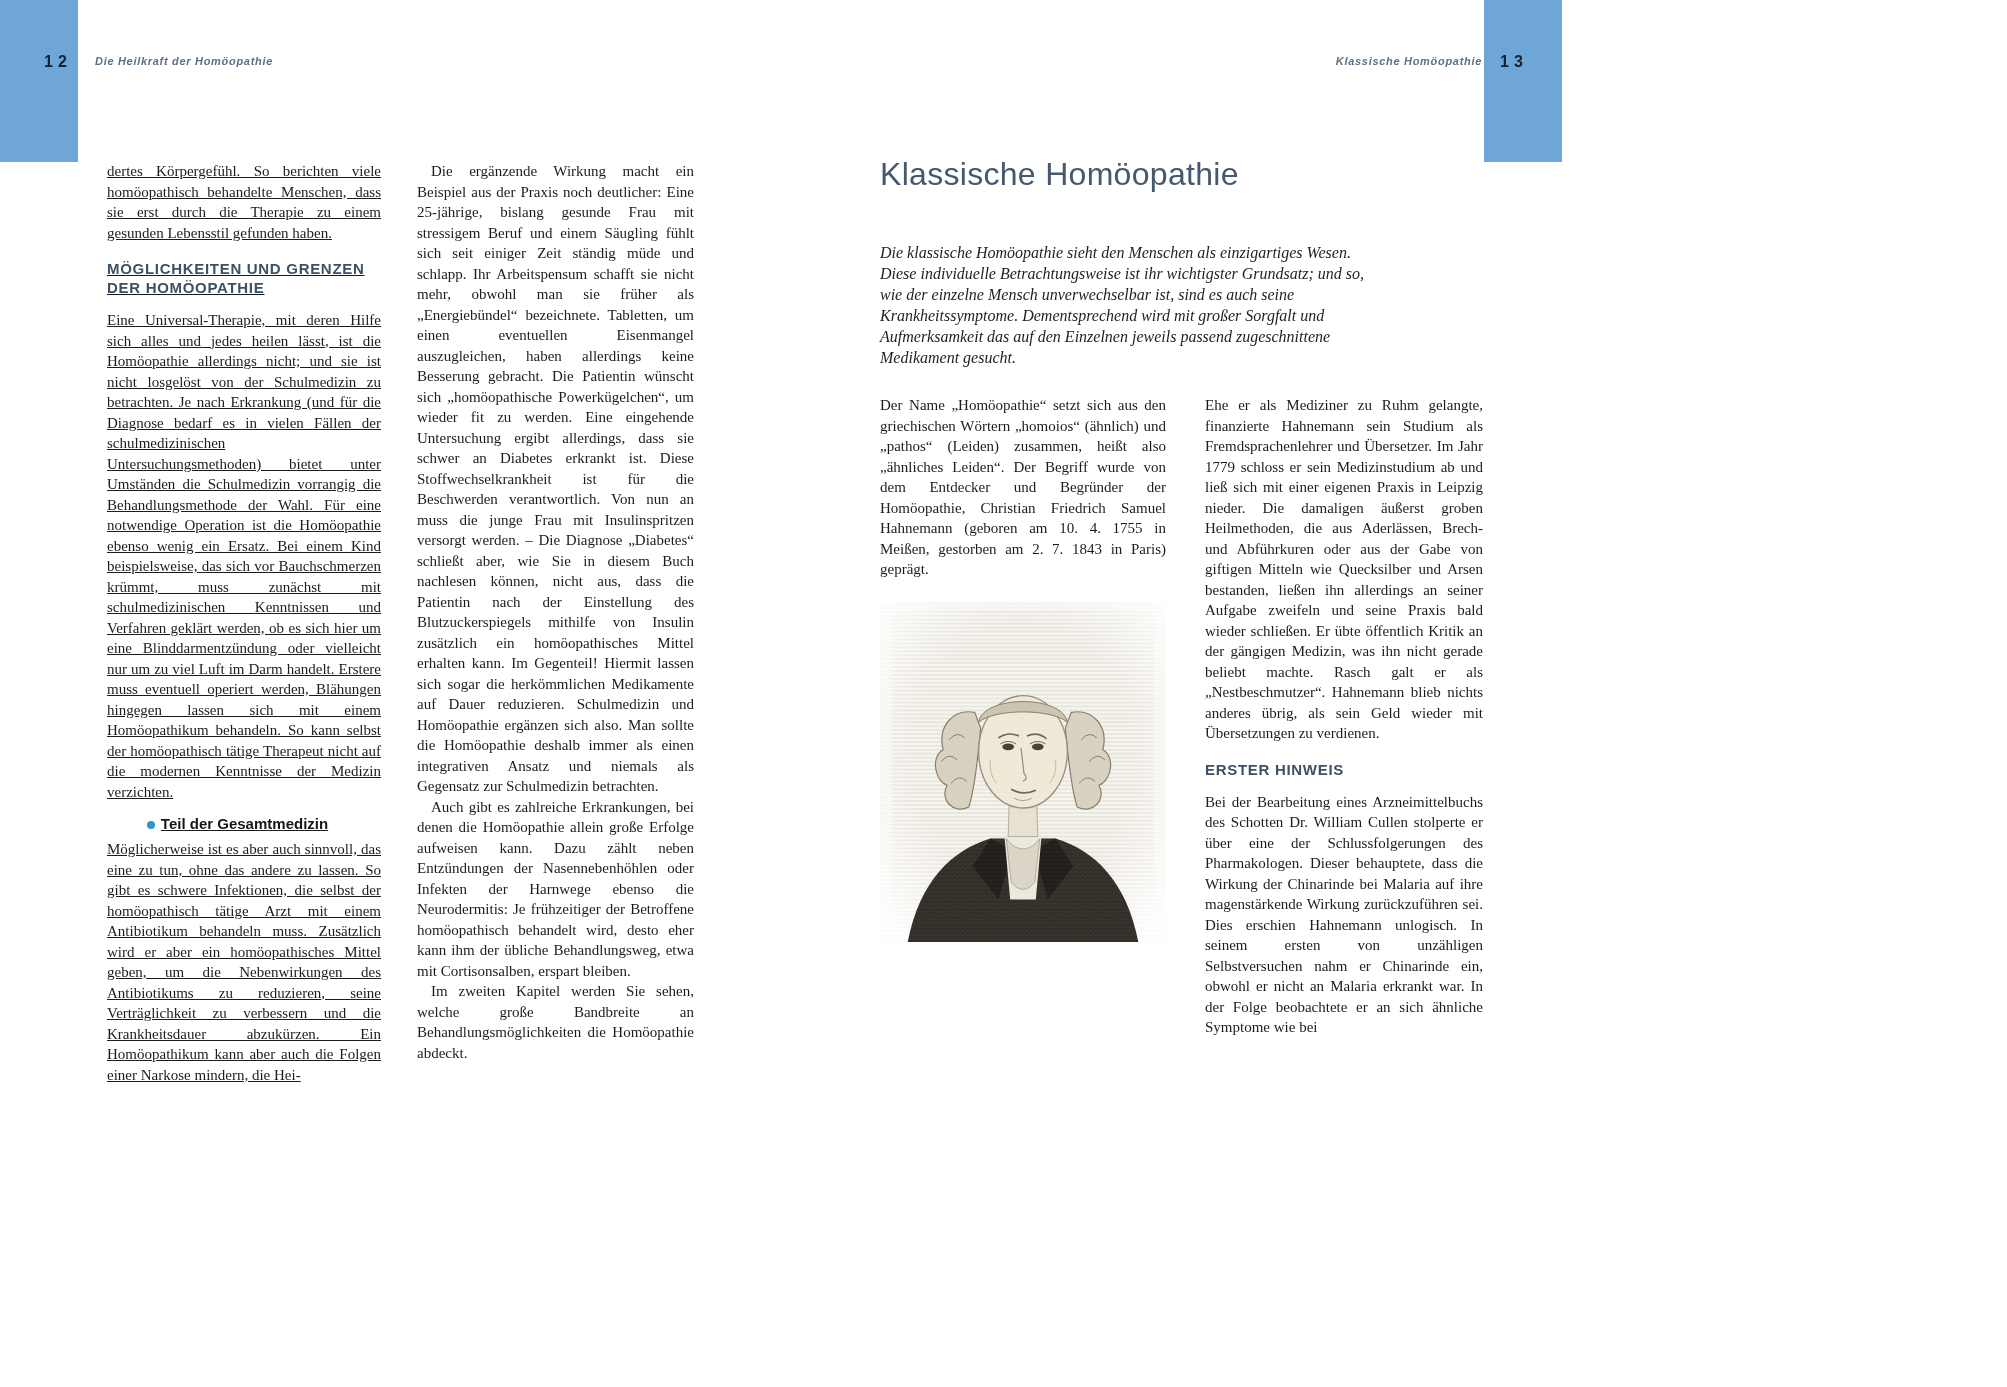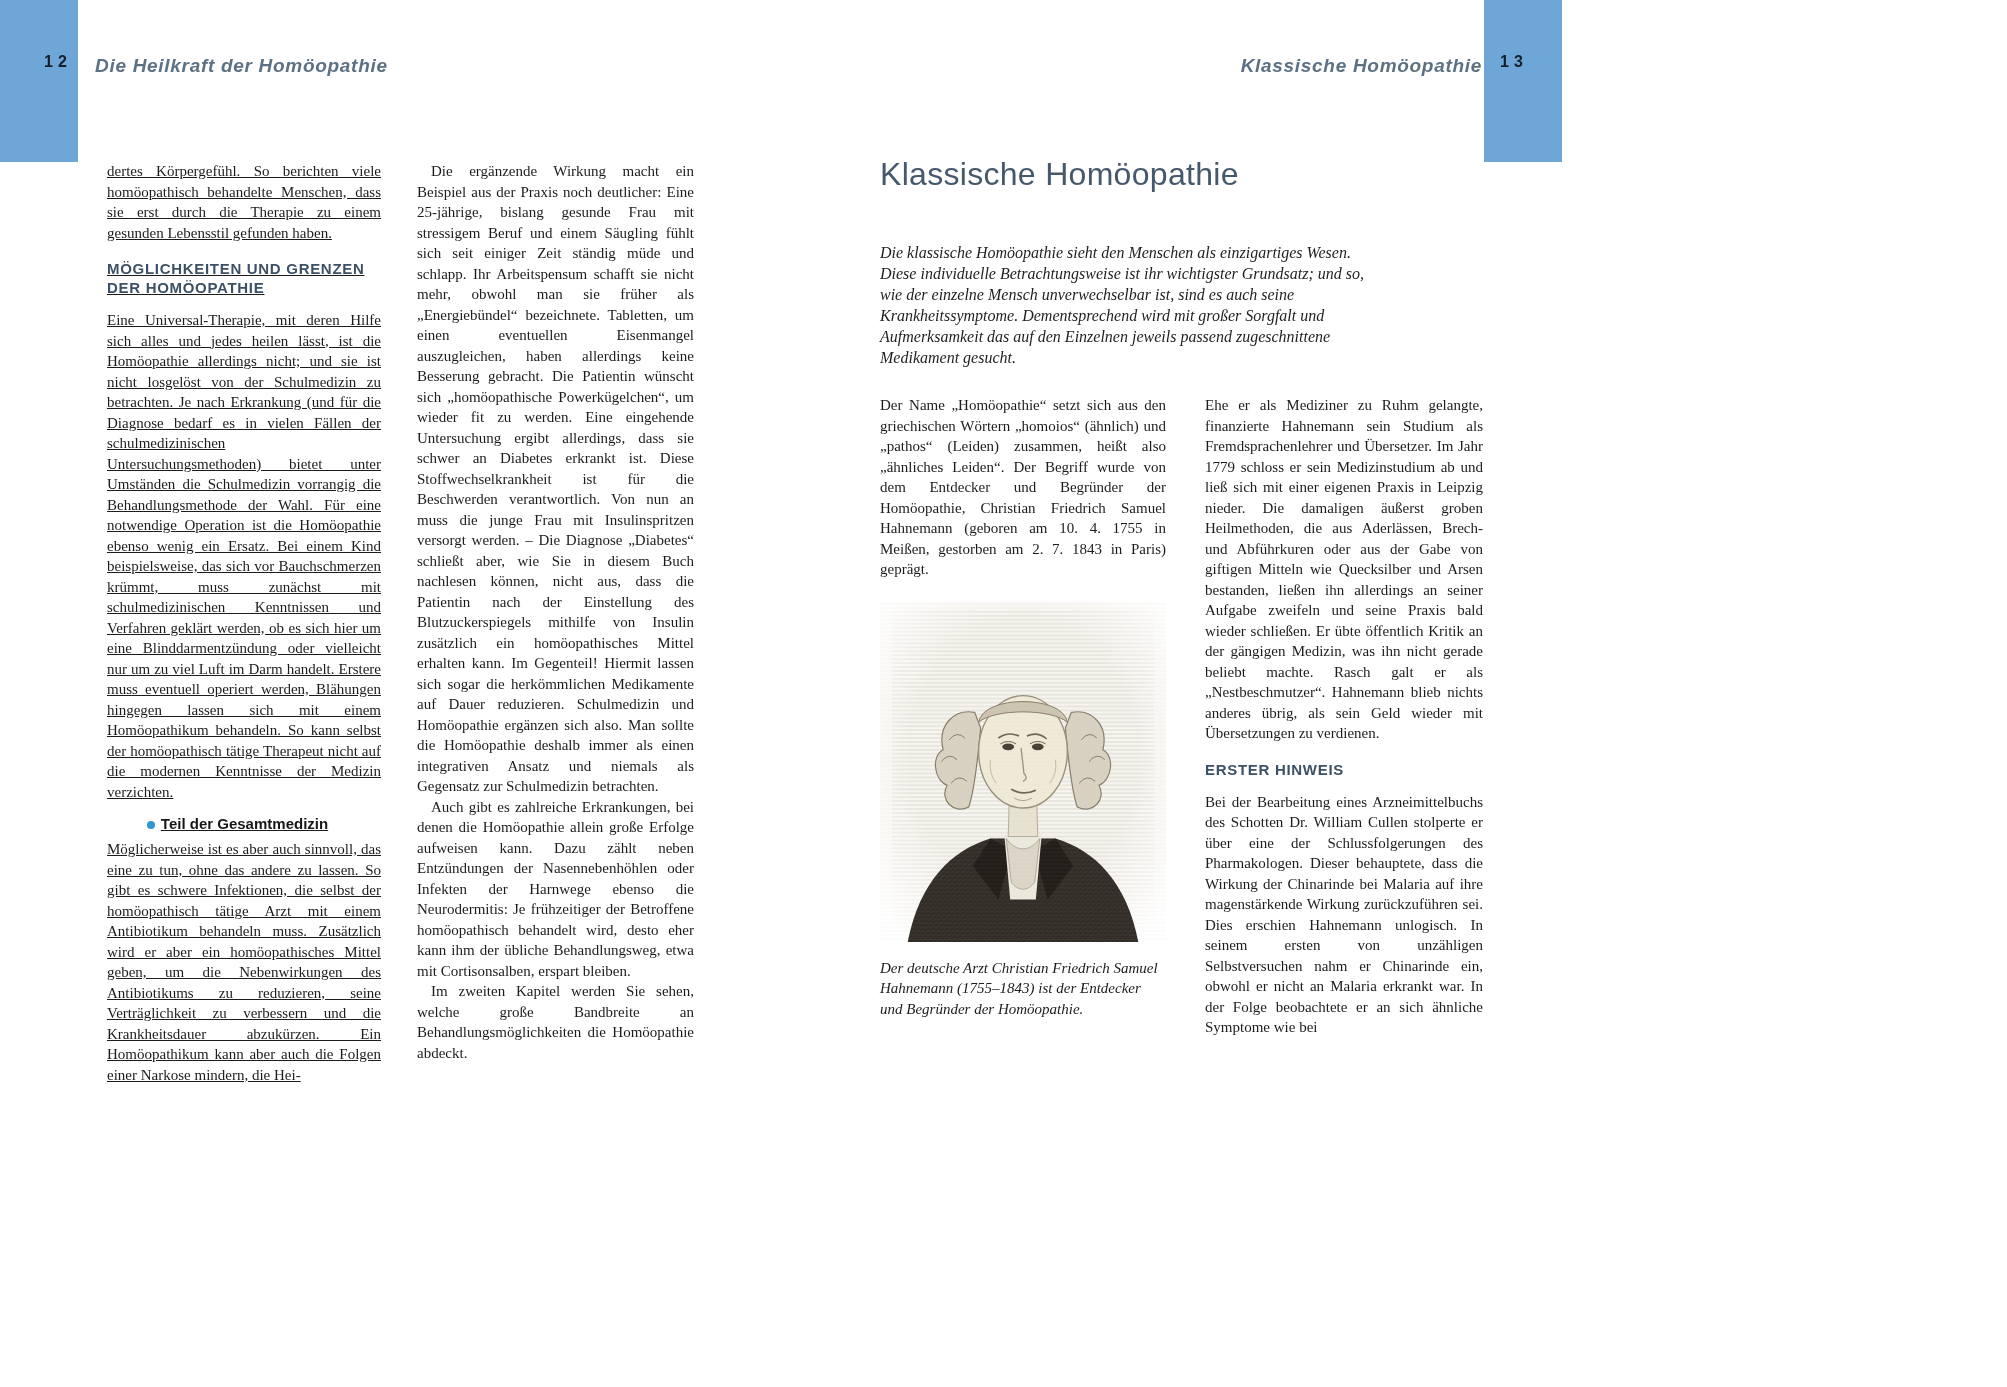--- a/index.html
+++ b/index.html
@@ -10,21 +10,21 @@
   .bar { position:absolute; top:0; height:162px; background:#6FA6D8; }
   .bar-left  { left:0; width:78px; }
   .bar-right { left:1484px; width:78px; }
 
   .pagenum { position:absolute; top:53px; font-family:"Liberation Sans", sans-serif;
              font-weight:bold; font-size:16px; letter-spacing:5px; color:#14202b; }
   .pn-left  { left:44px; }
   .pn-right { left:1492px;margin-left:8px; }
 
   .runhead { position:absolute; top:55px; font-family:"Liberation Sans", sans-serif;
-             font-style:italic; font-weight:bold; font-size:19px; letter-spacing:0.7px; color:#5C7183; }
+             font-style:italic; font-weight:bold; font-size:11px; letter-spacing:0.7px; color:#5C7183; }
   .rh-left  { left:95px; }
   .rh-right { left:1082px; width:400px; text-align:right; }
 
   .col { position:absolute; font-size:15px; line-height:20.5px; text-align:justify;
          hyphens:auto; -webkit-hyphens:auto; }
   .col p { margin:0; }
   .col p.ind { text-indent:14px; }
 
   #l-col1 { left:107px;  top:161px; width:274px;text-decoration:underline; }
   #l-col2 { left:417px;  top:161px; width:277px; }
@@ -128,21 +128,20 @@
         <path d="M122,144 q8,-5 16,0 M152,144 q8,-5 16,0" stroke="#6e6452" stroke-width="1" fill="none"></path>
 
         <path d="M143,148 L146,174 q5,5 -1,8" stroke="#998f7c" stroke-width="1.3" fill="none"></path>
 
         <path d="M133,190 q12,7 25,1" stroke="#6e6452" stroke-width="1.8" fill="none"></path>
         <path d="M136,199 q9,5 18,0" stroke="#aaa18d" stroke-width="1" fill="none"></path>
 
         <path d="M112,160 q-2,14 6,24 M178,160 q2,14 -6,24" stroke="#c3b9a2" stroke-width="1" fill="none"></path>
         <rect width="290" height="345" fill="url(#hz)" opacity="0.12"></rect>
       </svg>
-      <figcaption class="caption">Der deutsche Arzt Christian Friedrich Samuel Hahnemann (1755–1843) ist der Entdecker und Begründer der Homöopathie.</figcaption>
     </figure>
   </div>
 
   <div class="col" id="r-col2">
     <p>Ehe er als Mediziner zu Ruhm gelangte, finanzierte Hahnemann sein Studium als Fremdsprachenlehrer und Übersetzer. Im Jahr 1779 schloss er sein Medizinstudium ab und ließ sich mit einer eigenen Praxis in Leipzig nieder. Die damaligen äußerst groben Heilmethoden, die aus Aderlässen, Brech- und Abführkuren oder aus der Gabe von giftigen Mitteln wie Quecksilber und Arsen bestanden, ließen ihn allerdings an seiner Aufgabe zweifeln und seine Praxis bald wieder schließen. Er übte öffentlich Kritik an der gängigen Medizin, was ihn nicht gerade beliebt machte. Rasch galt er als „Nestbeschmutzer“. Hahnemann blieb nichts anderes übrig, als sein Geld wieder mit Übersetzungen zu verdienen.</p>
     <h2 class="sec-head">ERSTER HINWEIS</h2>
     <p>Bei der Bearbeitung eines Arzneimittelbuchs des Schotten Dr. William Cullen stolperte er über eine der Schlussfolgerungen des Pharmakologen. Dieser behauptete, dass die Wirkung der Chinarinde bei Malaria auf ihre magenstärkende Wirkung zurückzuführen sei. Dies erschien Hahnemann unlogisch. In seinem ersten von unzähligen Selbstversuchen nahm er Chinarinde ein, obwohl er nicht an Malaria erkrankt war. In der Folge beobachtete er an sich ähnliche Symptome wie bei</p>
   </div>
 
 </div>

